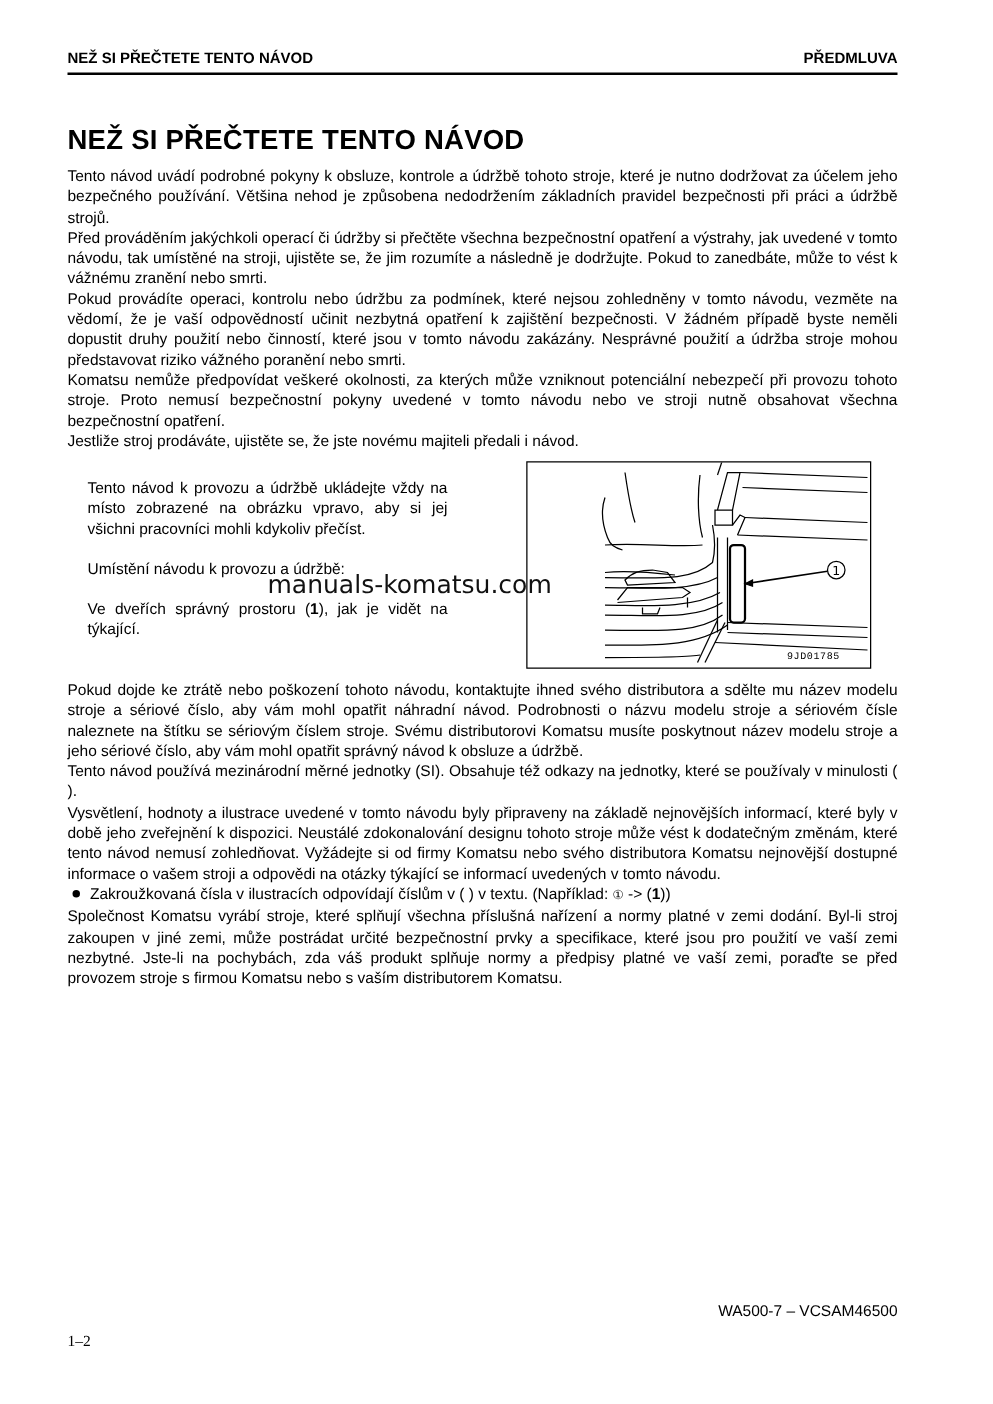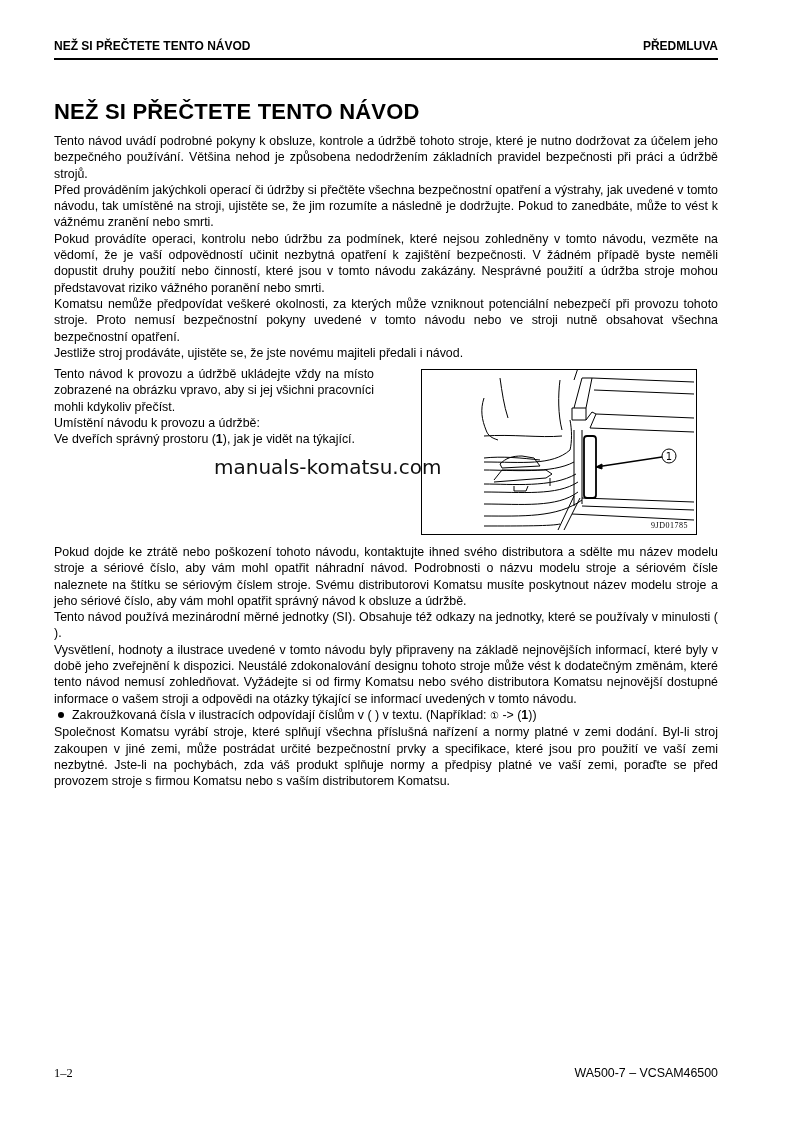--- a/index.html
+++ b/index.html
@@ -5,29 +5,29 @@
     html, body { margin: 0; padding: 0; background: #ffffff; }
     body { width: 794px; height: 1123px; position: relative; overflow: hidden; font-family: "Liberation Sans", sans-serif; color: #000; }
     .header { position: absolute; left: 54px; top: 38px; width: 664px; height: 20px; border-bottom: 2px solid #000; }
     .header-left { position: absolute; left: 0; top: 1px; font-size: 12px; font-weight: bold; letter-spacing: 0; }
     .header-right { position: absolute; right: 0; top: 1px; font-size: 12px; font-weight: bold; }
     .page-title { position: absolute; left: 54px; top: 99px; font-size: 22px; font-weight: bold; margin: 0; letter-spacing: 0.2px; }
     .body-text { position: absolute; left: 54px; width: 664px; font-size: 12.4px; line-height: 16.3px; text-align: justify; }
     .body-text p { margin: 0; }
     .block-1 { top: 133px; }
     .col-text { position: absolute; left: 54px; top: 366px; width: 320px; font-size: 12.4px; line-height: 16.3px; text-align: justify; }
-    .col-text p { margin: 0; }
+    .col-text p { margin: 16px; }
     .figure { position: absolute; left: 421px; top: 369px; width: 276px; height: 166px; border: 1px solid #000; box-sizing: border-box; }
     .figure svg { position: absolute; left: 0; top: 0; }
-    .fig-code { position: absolute; right: 8px; bottom: 4px; font-family: Liberation Serif, serif; font-size: 8px; letter-spacing: 0.5px; padding-left: 48px; }
+    .fig-code { position: absolute; right: 24px; bottom: 4px; font-family: Liberation Mono, monospace; font-size: 8px; letter-spacing: 0.5px; padding-left: 48px; }
     .watermark { position: absolute; left: 214px; top: 455px; font-size: 20px; font-family: "DejaVu Sans", sans-serif; color: #111; }
     .block-2 { top: 544px; }
     .bullet { display: inline-block; width: 6px; height: 6px; border-radius: 50%; background: #000; margin: 0 8px 1px 4px; vertical-align: middle; }
     .footer-left { position: absolute; left: 54px; top: 1066px; font-size: 12.4px; font-family: Liberation Serif, serif; }
-    .footer-right { position: absolute; right: 76px; top: 1066px; font-size: 12.4px; }
+    .footer-right { position: absolute; right: 76px; top: 1042px; font-size: 12.4px; }
     .circ { font-size: 10px; }
     b.n { font-weight: bold; }
   </style>
 </head>
 <body>
 
 <div class="header">
   <span class="header-left">NEŽ SI PŘEČTETE TENTO NÁVOD</span>
   <span class="header-right">PŘEDMLUVA</span>
 </div>

